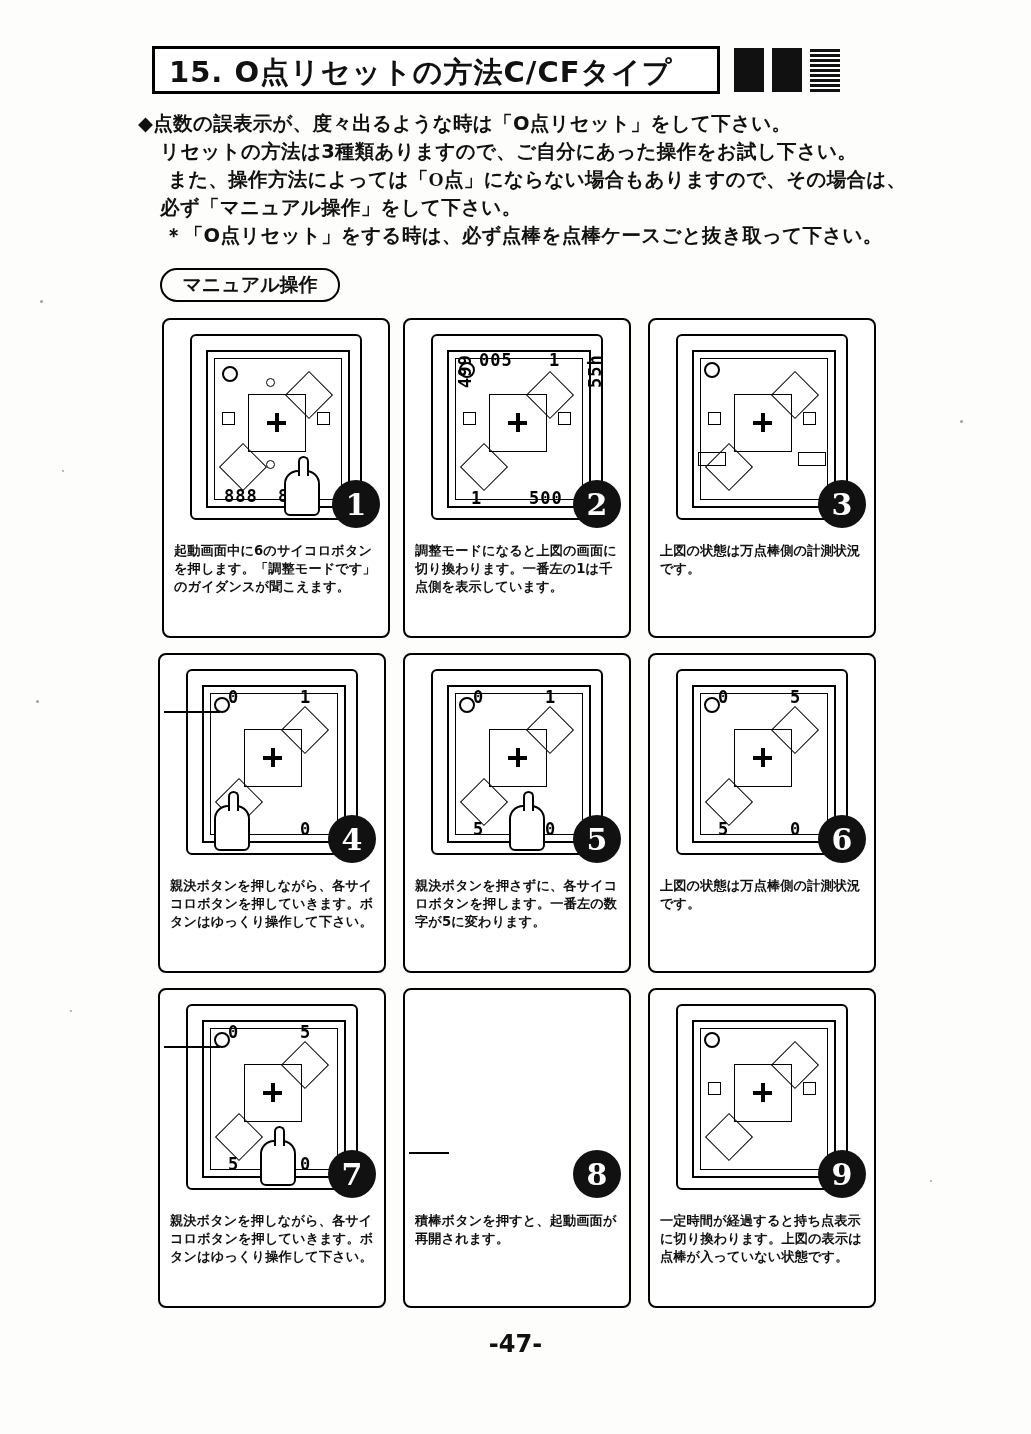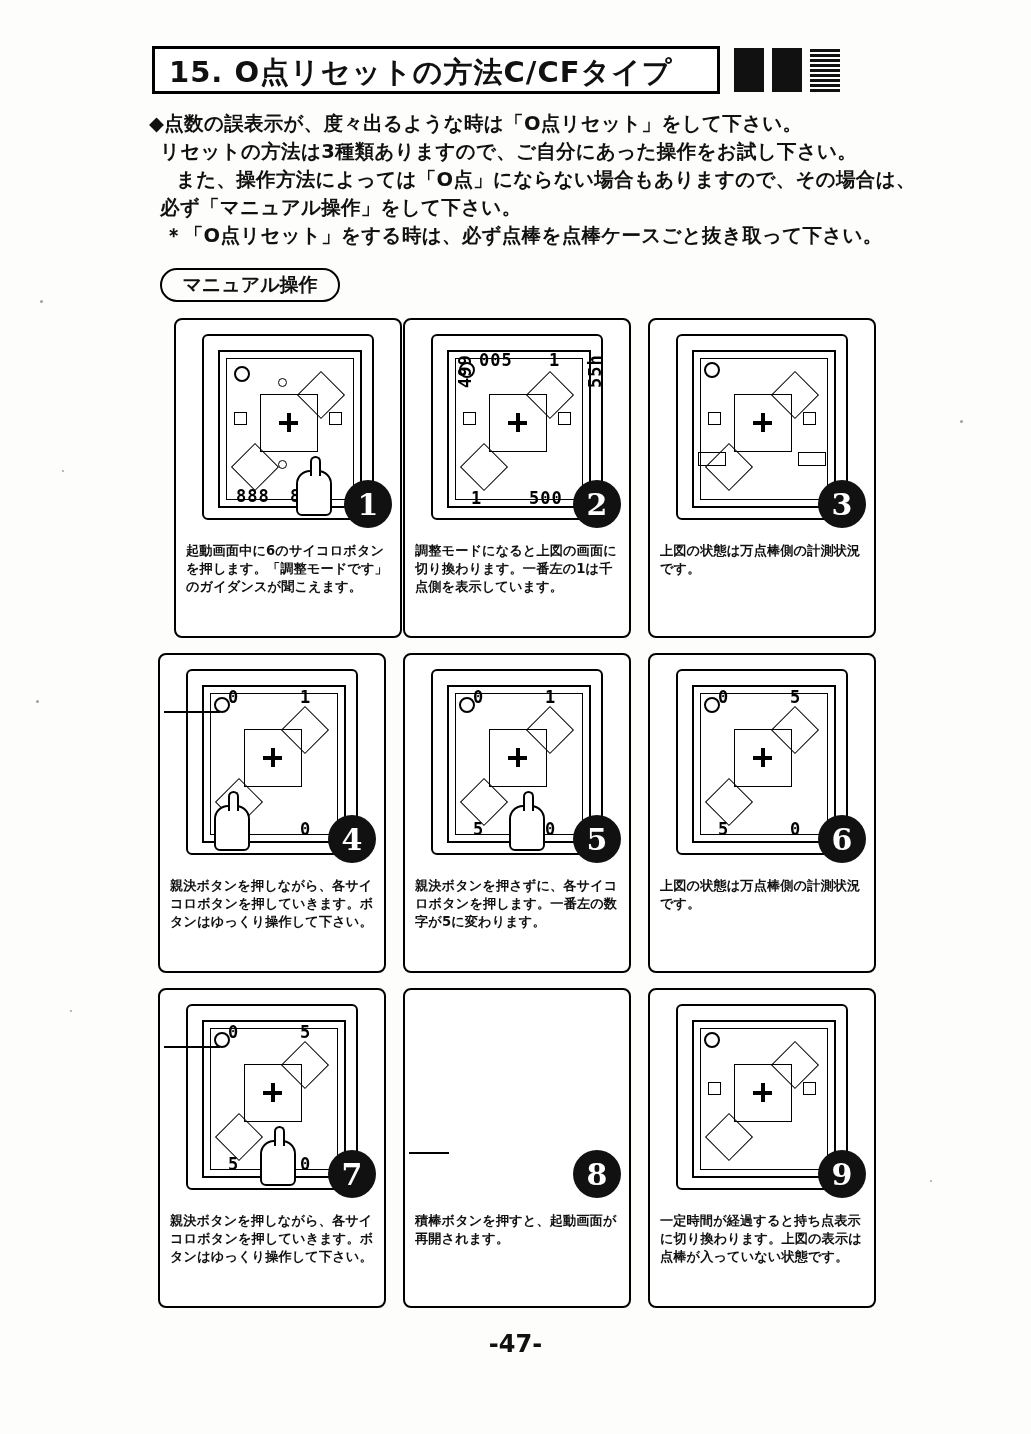--- a/index.html
+++ b/index.html
@@ -64,23 +64,23 @@
     position: absolute;
     left: 138px;
     top: 110px;
     width: 800px;
     font-size: 19.5px;
     line-height: 28px;
     font-weight: bold;
     letter-spacing: 0.3px;
   }
   .intro div { white-space: nowrap; }
-  .intro .l1 { margin-left: 11px; }
+  .intro .l1 { margin-left: 0; }
   .intro .l2 { margin-left: 22px; }
-  .intro .l3 { margin-left: 38px; }
+  .intro .l3 { margin-left: 30px; font-family: Liberation Serif, serif; }
   .intro .l4 { margin-left: 22px; }
   .intro .l5 { margin-left: 26px; }
 
   
   .section-label {
     position: absolute;
     left: 160px;
     top: 268px;
     width: 180px;
     height: 34px;
@@ -294,21 +294,21 @@
     <div class="l2">リセットの方法は3種類ありますので、ご自分にあった操作をお試し下さい。</div>
     <div class="l3">また、操作方法によっては「O点」にならない場合もありますので、その場合は、</div>
     <div class="l4">必ず「マニュアル操作」をして下さい。</div>
     <div class="l5">＊「O点リセット」をする時は、必ず点棒を点棒ケースごと抜き取って下さい。</div>
   </div>
 
   <div class="section-label">マニュアル操作</div>
 
   <div class="grid">
 
-    <div class="panel" style="left:16px; top:0px;">
+    <div class="panel" style="left:4px; top:0px;">
       <div class="fig">
         <div class="dev-outer">
           <div class="dev-inner"></div>
           <div class="dev-frame2"></div>
           <div class="dev-cross"></div>
           <div class="dev-diamond d-tr"></div>
           <div class="dev-diamond d-bl"></div>
           <div class="circ-lg" style="left:30px; top:30px;"></div>
           <div class="sq-small" style="left:30px; top:76px;"></div>
           <div class="sq-small" style="right:30px; top:76px;"></div>

